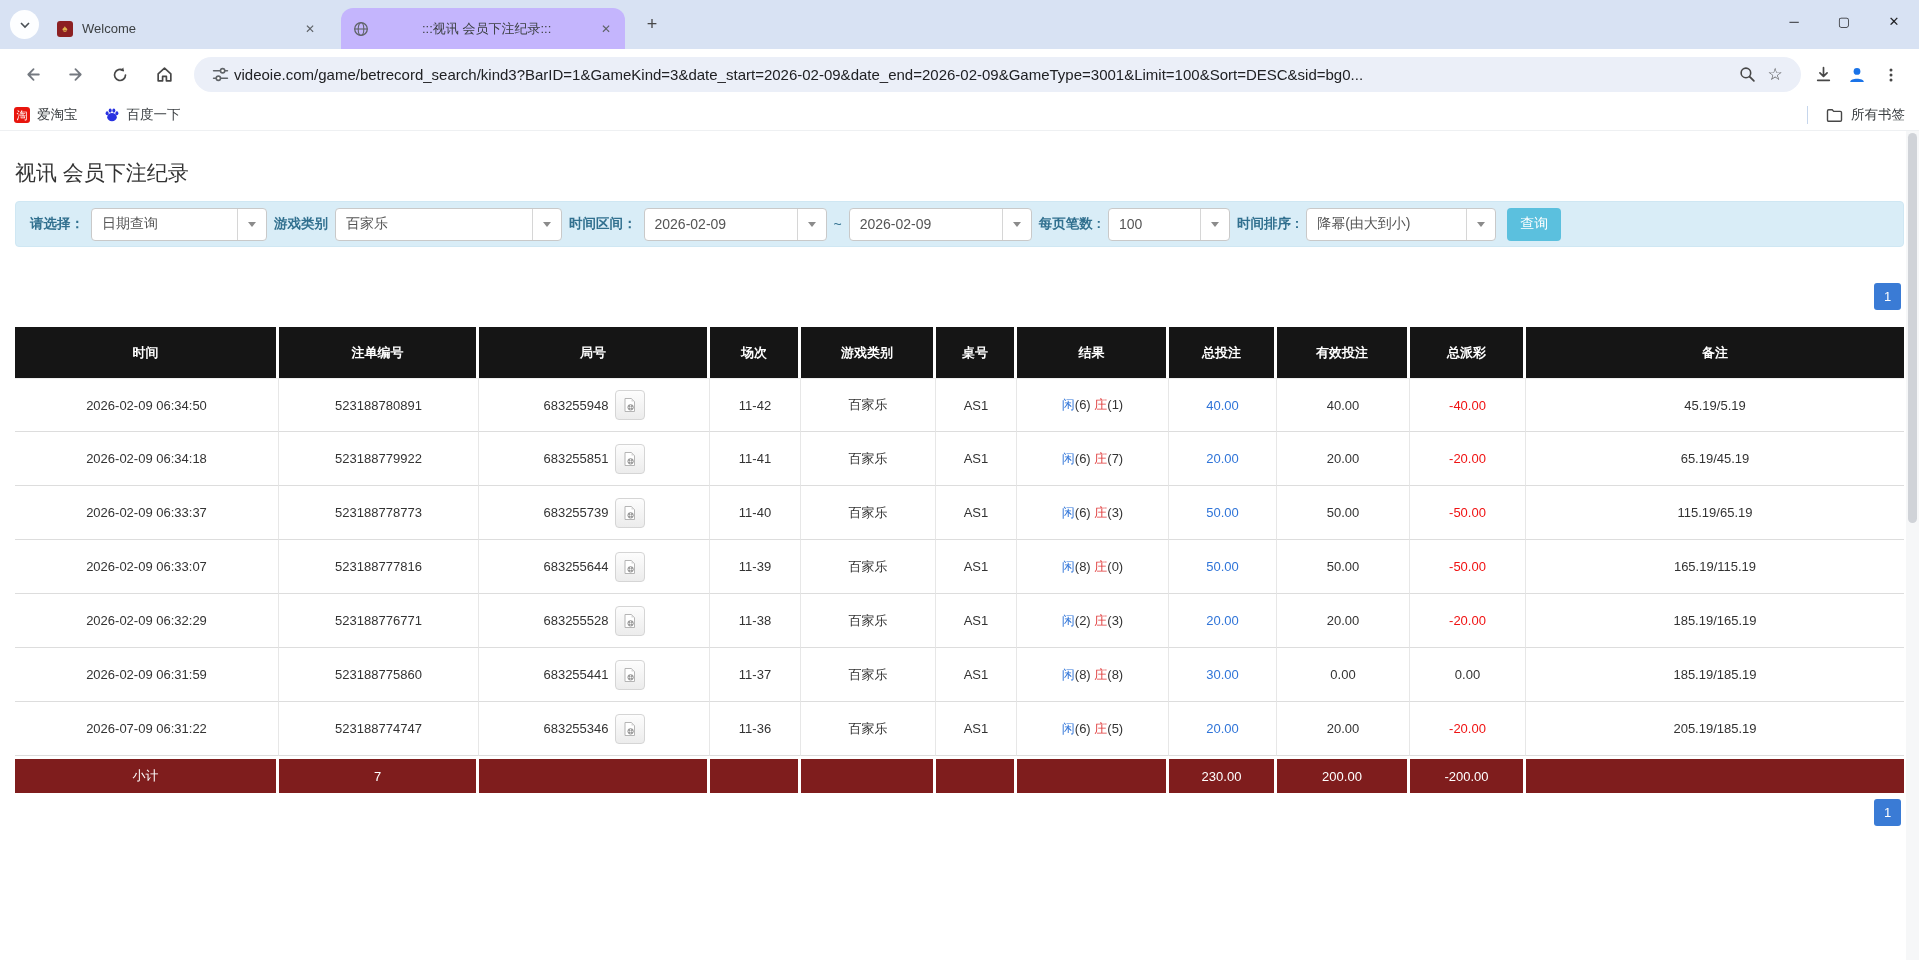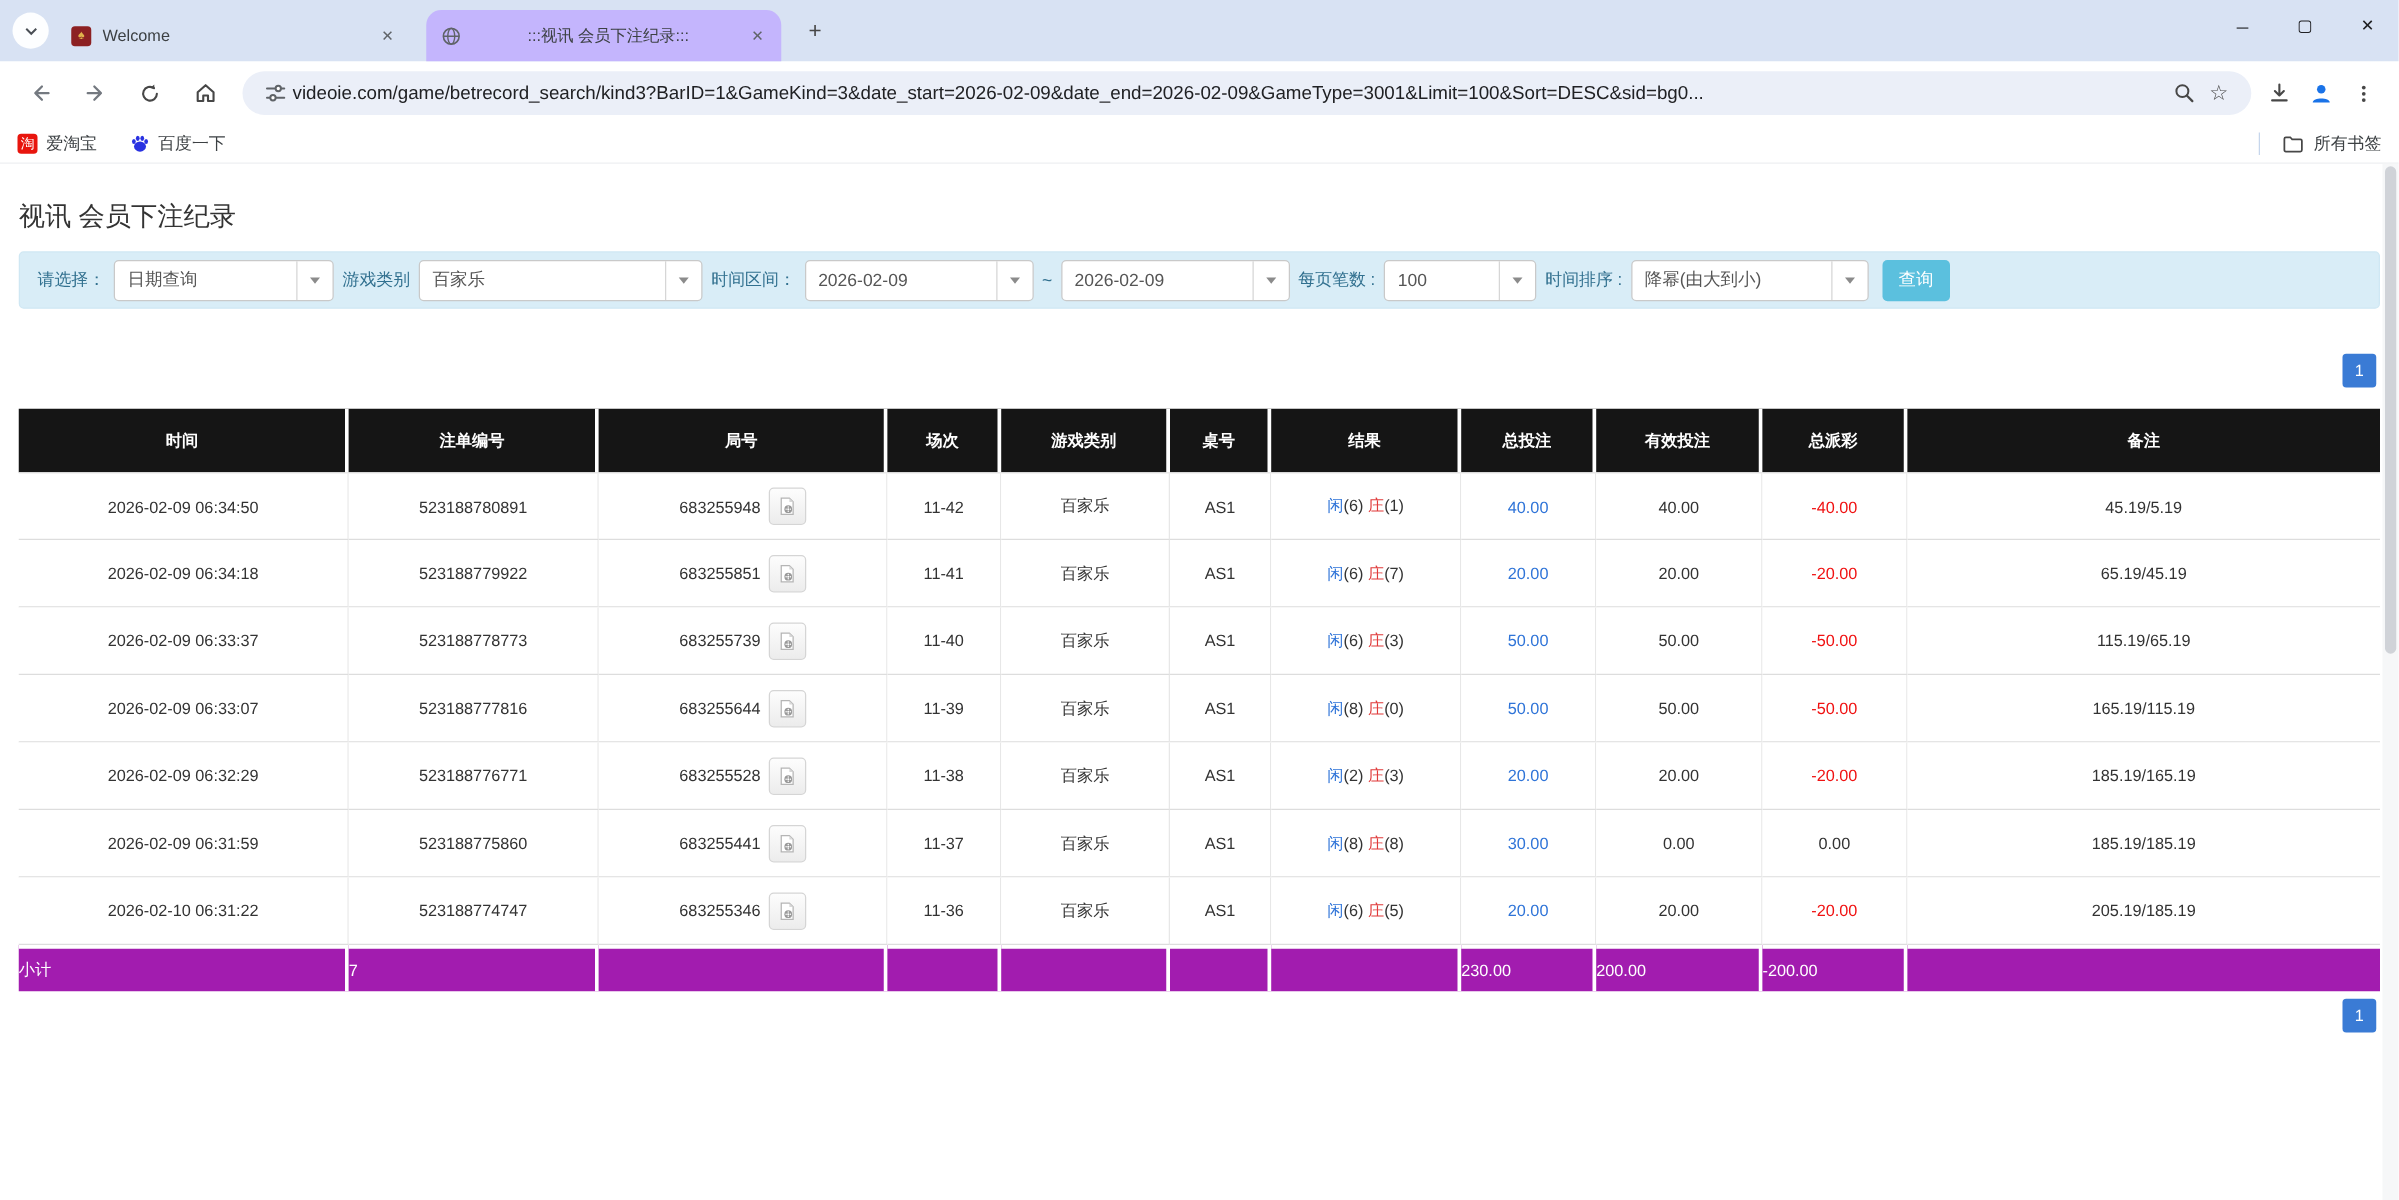--- a/index.html
+++ b/index.html
@@ -30,21 +30,21 @@
   .bm { display:flex; align-items:center; gap:7px; font-size:13.5px; color:#3c4043; margin-right:26px; cursor:pointer; }
   .bm-ic-taobao { width:16px; height:16px; background:#e8150d; border-radius:3px; color:#fff; font-size:11px; line-height:16px; text-align:center; }
   .bm-right { margin-left:auto; display:flex; align-items:center; gap:8px; font-size:13.5px; color:#3c4043; cursor:pointer; }
   .bm-divider { width:1px; height:18px; background:#c6d6ec; margin-right:10px; }
 
   
   .page { position:relative; height:778px; }
   .page-title { font-size:21px; color:#333; padding:28px 15px 14px 15px; font-weight:400; }
 
   .filterbar { margin:0 15px; background:#d9edf7; border:1px solid #cfe7f3; border-radius:4px; height:46px; display:flex; align-items:center; padding:0 14px; gap:7px; }
-  .flabel { font-size:13.5px; font-weight:normal; color:#31708f; white-space:nowrap; }
+  .flabel { font-size:13.5px; font-weight:bold; color:#31708f; white-space:nowrap; }
   .combo { background:#fff; border:1px solid #c9c9c9; border-radius:4px; height:33px; display:flex; align-items:stretch; cursor:pointer; }
   .combo .val { flex:1; font-size:14px; color:#555; display:flex; align-items:center; padding-left:10px; white-space:nowrap; overflow:hidden; }
   .combo .arrow { width:29px; border-left:1px solid #d6d6d6; display:flex; align-items:center; justify-content:center; }
   .combo .arrow::after { content:""; border-left:4px solid transparent; border-right:4px solid transparent; border-top:5px solid #8b8b8b; }
   .tilde { color:#31708f; font-size:14px; }
   .search-btn { background:#5bc0de; color:#fff; border:none; border-radius:4px; height:33px; padding:0 13px; font-size:14px; margin-left:4px; cursor:pointer; }
 
   .summarybar { margin:32px 15px 0 15px; background:#dff0d8; border:1px solid #d8ecca; border-radius:4px; height:32px; display:flex; align-items:center; padding:0 12px; }
   .summary-left { font-size:13.5px; color:#3c763d; }
   .summary-right { margin-left:auto; font-size:13.5px; color:#f02b2b; }
@@ -52,21 +52,21 @@
   .pager-row { display:flex; justify-content:flex-end; margin:36px 18px 0 15px; }
   .pager-row.bottom { margin-top:6px; }
   .page-btn { width:27px; height:27px; background:#3a7bd5; color:#fff; border:none; border-radius:3px; font-size:13px; cursor:pointer; }
 
   table.bets { width:1889px; margin:17px 15px 0 15px; border-collapse:separate; border-spacing:0; table-layout:fixed; font-size:13px; color:#333; }
   table.bets th { background:#151515; color:#fff; font-weight:bold; height:51px; border-right:3px solid #fff; text-align:center; }
   table.bets th:last-child { border-right:none; }
   table.bets tbody td { height:54px; text-align:center; border-bottom:1px solid #ddd; border-right:1px solid #e7e7e7; background:#fff; }
   table.bets tbody tr:first-child td { border-top:1px solid #eee; }
   table.bets tbody td:last-child { border-right:none; }
-  table.bets tfoot td { background:#a21caf; color:#fff; height:37px; border-right:3px solid #fff; border-top:3px solid #fff;margin-left:20px; }
+  table.bets tfoot td { background:#7f1d1d; color:#fff; height:37px; text-align:center; border-right:3px solid #fff; border-top:3px solid #fff;margin-left:20px; }
   table.bets tfoot td:last-child { border-right:none; }
   td.link { color:#2f74d8; cursor:pointer; }
   .res-p { color:#2f74d8; }
   .res-b { color:#e03b3b; }
   .res-n { color:#333; }
   td.payout.neg, td.payout-foot { color:#f01212; }
   tfoot td.payout-foot { color:#ff1414; }
   .round-wrap { display:inline-flex; align-items:center; gap:6px; }
   .vid-btn { width:30px; height:30px; border:1px solid #d5d5d5; border-radius:4px; background:linear-gradient(#fdfdfd,#ececec); display:inline-flex; align-items:center; justify-content:center; cursor:pointer; vertical-align:middle; }
 
@@ -454,21 +454,21 @@
       <span class="res-p">闲</span><span class="res-n">(8)</span>
       <span class="res-b">庄</span><span class="res-n">(8)</span>
     </td>
     <td class="link">30.00</td>
     <td>0.00</td>
     <td class="payout">0.00</td>
     <td>185.19/185.19</td>
   </tr>
 
   <tr>
-    <td>2026-02-10 06:31:22</td>
+    <td>2026-07-09 06:31:22</td>
     <td>523188774747</td>
     <td>
       <span class="round-wrap">
         <span>683255346</span>
         <button class="vid-btn">
           <svg width="16" height="16" viewBox="0 0 16 16">
             <path d="M3 1.5 H9.5 L12.5 4.5 V14.5 H3 Z" fill="#ffffff" stroke="#b5b5b5" stroke-width="1"></path>
             <path d="M9.5 1.5 L12.5 4.5 H9.5 Z" fill="#d8d8d8"></path>
             <circle cx="8.6" cy="10.3" r="3.1" fill="#9a9a9a"></circle>
             <circle cx="8.6" cy="10.3" r="0.8" fill="#fff"></circle>

